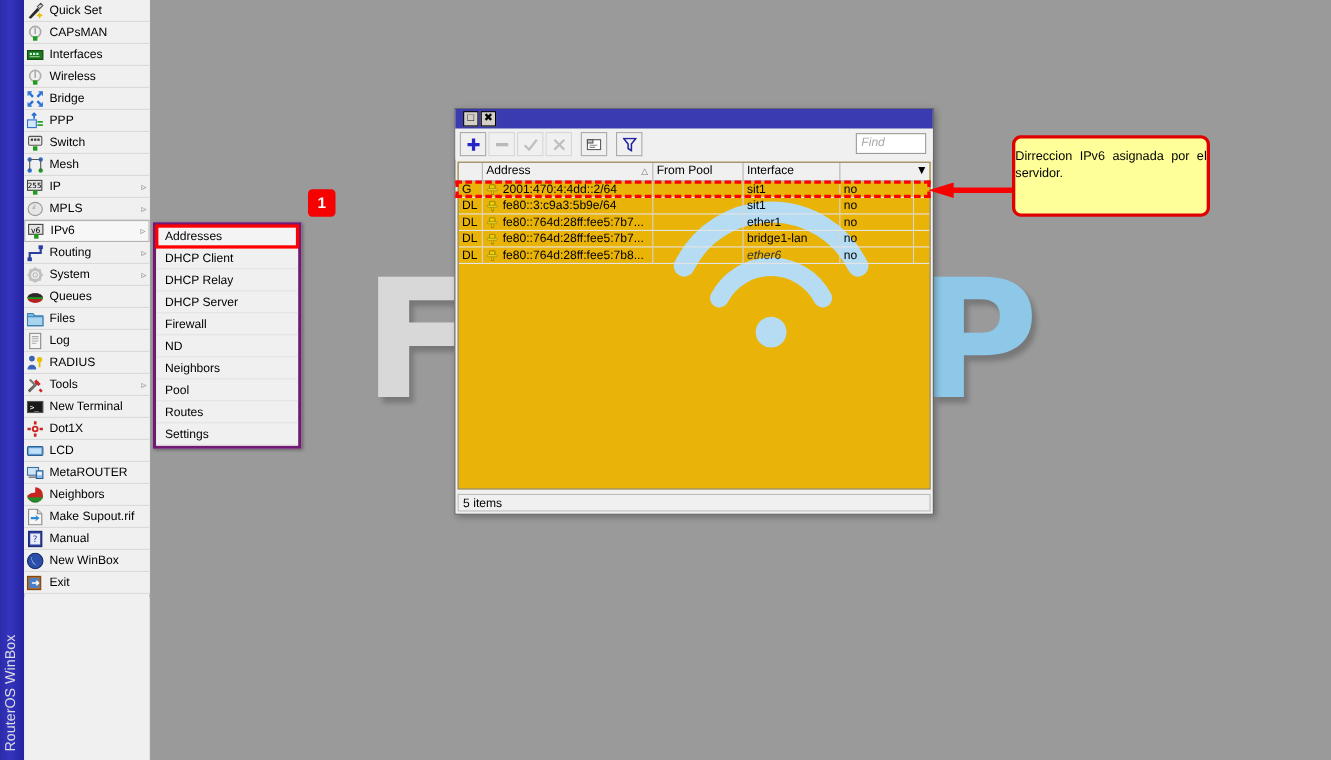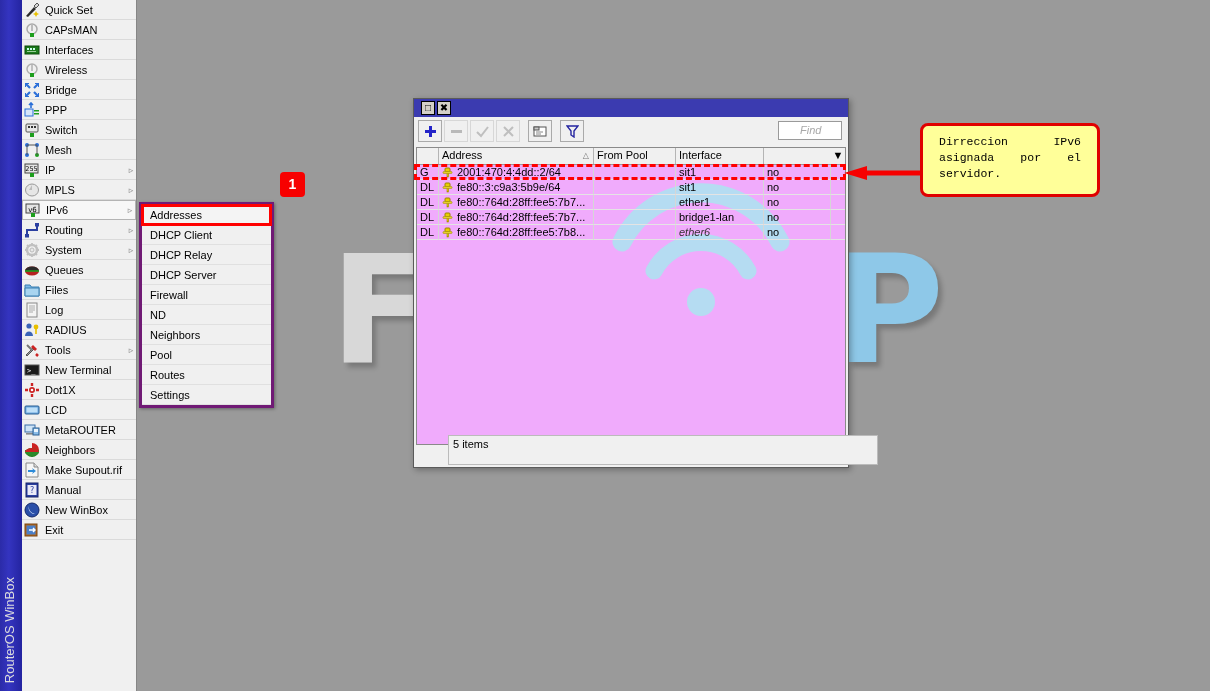--- a/index.html
+++ b/index.html
@@ -212,28 +212,28 @@
   .tool-btn.disabled { opacity: 0.35; }
   #find-box {
     position: absolute;
     right: 6px; top: 4px;
     width: 64px; height: 19px;
     background: #fff;
     border: 1px solid #9a9a9a;
     color: #a8a8a8;
     font-size: 11px;
     font-style: italic;
-    padding: 2px 0 0 21px;
+    padding: 2px 0 0 4px;
     cursor: text;
   }
   #table-wrap {
     position: absolute;
     left: 2px; top: 48px;
     width: 430px; height: 298px;
-    background: #f0abfc;
+    background: #eab308;
     border: 1px solid #8a8a8a;
     overflow: hidden;
   }
   #col-header {
     display: flex;
     height: 17px;
     background: #f0f0f0;
     border-bottom: 1px solid #9a9a9a;
     font-size: 11px;
     color: #000;
@@ -295,39 +295,38 @@
     position: absolute;
     left: 414px; top: 164px;
     width: 432px; height: 16px;
     border: 3px dashed #f00;
     z-index: 45;
     pointer-events: none;
   }
   #win-status {
     position: absolute;
     left: 2px; bottom: 2px;
-    width: 430px; height: 30px;
+    width: 430px; height: 16px;
     background: #f0f0f0;
     border: 1px solid #bbb;
     font-size: 11px;
     padding: 2px 0 0 4px;
     color: #000;
-    margin-left: 32px;
   }
 
   
   #callout {
     position: absolute;
     left: 920px; top: 123px;
     width: 180px; height: 74px;
     background: #ffff99;
     border: 3px solid #e00000;
     border-radius: 8px;
-    padding: 8px 16px;
-    font-family: Liberation Mono, monospace;
+    padding: 8px 0;
+    font-family: Liberation Sans, sans-serif;
     font-size: 11.5px;
     color: #000;
     line-height: 16px;
     z-index: 55;
     text-align: justify;
   }
   #callout-arrow {
     position: absolute;
     left: 843px; top: 166px;
     width: 80px; height: 14px;

